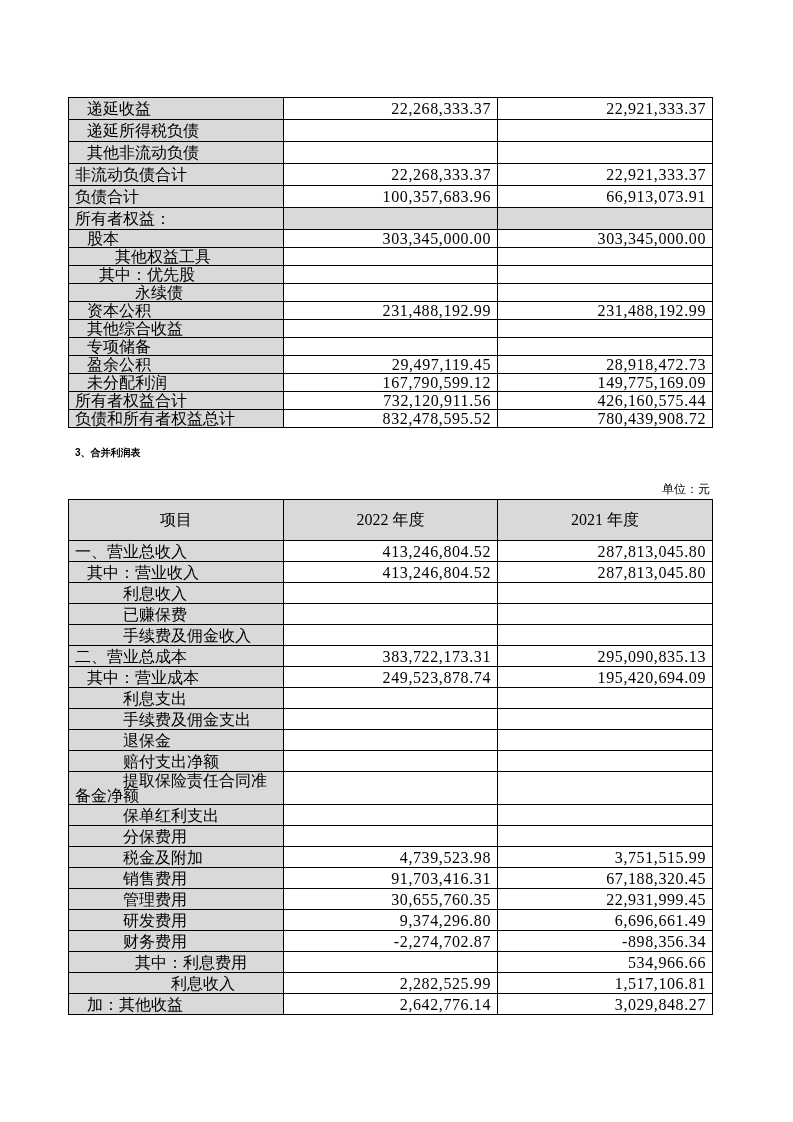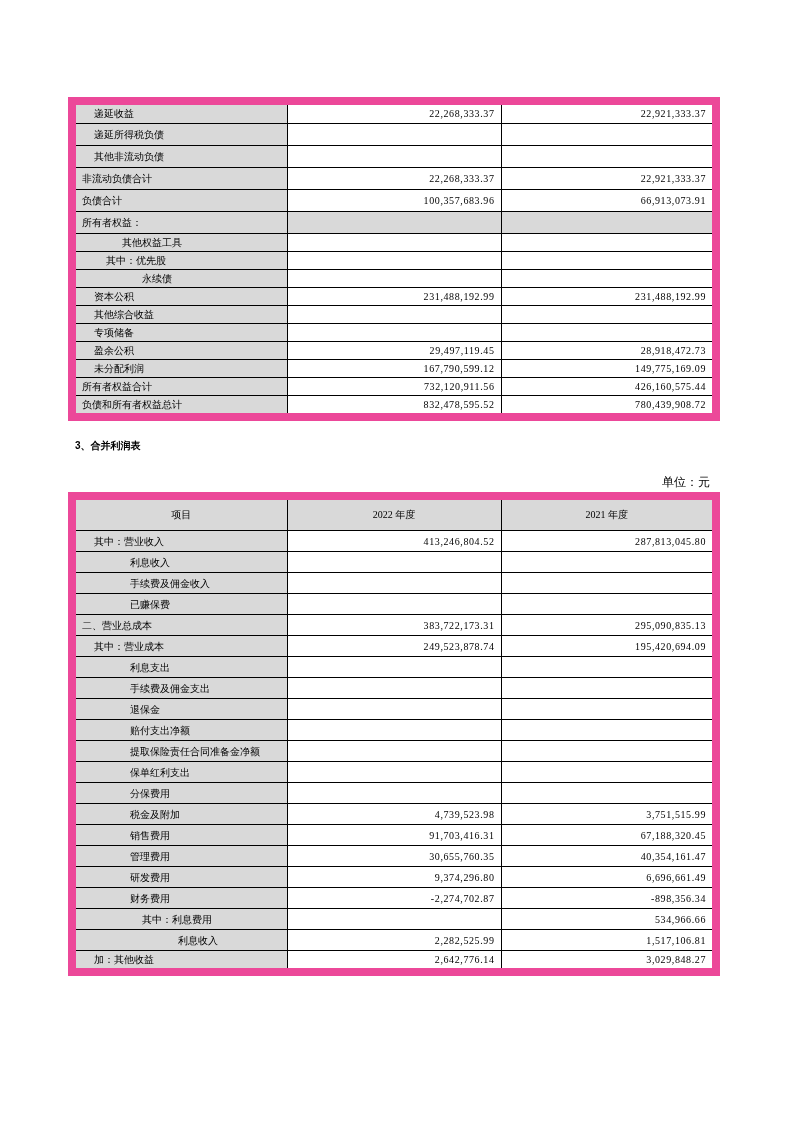--- a/index.html
+++ b/index.html
@@ -19,22 +19,22 @@
   .content {
     position: absolute;
     left: 68px;
     top: 97px;
     width: 644px;
   }
   table.fin {
     border-collapse: collapse;
     table-layout: fixed;
     width: 644px;
-    border: 8px solid #ec4899;
-    font-size: 10px;
+    border: 1px solid #ec4899;
+    font-size: 16px;
   }
   table.fin td, table.fin th {
     border: 1px solid #000;
     vertical-align: middle;
     overflow: hidden;
   }
   td.lbl {
     background: #d9d9d9;
     text-align: left;
     padding: 1px 14px 1px 6px;
@@ -50,21 +50,21 @@
   tr.shaded-row td.val { background: #d9d9d9; }
   th.col-h {
     background: #d9d9d9;
     font-weight: normal;
     text-align: center;
     padding: 1px 2px;
   }
   
   #balance-sheet-table tbody tr { height: 22px; }
   #balance-sheet-table tbody tr:nth-child(n+7) { height: 17px; }
-  #income-statement-table thead tr { height: 35px; }
+  #income-statement-table thead tr { height: 41px; }
   #income-statement-table tbody tr { height: 21px; }
   .section-heading {
     margin: 16px 0 0 7px;
     font-family: "Liberation Sans", "DejaVu Sans", sans-serif;
     font-weight: bold;
     font-size: 10px;
     line-height: 18px;
   }
   .unit-label {
     margin: 20px 2px 3px 0;
@@ -108,20 +108,25 @@
           </tr>
           <tr>
             <td class="lbl" style="text-indent: 0px;">负债合计</td>
             <td class="val">100,357,683.96</td>
             <td class="val">66,913,073.91</td>
           </tr>
           <tr class="shaded-row">
             <td class="lbl" style="text-indent: 0px;">所有者权益：</td>
             <td class="val"></td>
             <td class="val"></td>
+          </tr>
+          <tr>
+            <td class="lbl" style="text-indent: 12px;">股本</td>
+            <td class="val">303,345,000.00</td>
+            <td class="val">303,345,000.00</td>
           </tr>
           <tr>
             <td class="lbl" style="text-indent: 12px; padding-left: 34px;">其他权益工具</td>
             <td class="val"></td>
             <td class="val"></td>
           </tr>
           <tr>
             <td class="lbl" style="text-indent: 24px;">其中：优先股</td>
             <td class="val"></td>
             <td class="val"></td>
@@ -181,36 +186,41 @@
       </colgroup>
       <thead>
         <tr>
           <th class="col-h">项目</th>
           <th class="col-h">2022 年度</th>
           <th class="col-h">2021 年度</th>
         </tr>
       </thead>
       <tbody>
           <tr>
+            <td class="lbl" style="text-indent: 0px;">一、营业总收入</td>
+            <td class="val">413,246,804.52</td>
+            <td class="val">287,813,045.80</td>
+          </tr>
+          <tr>
             <td class="lbl" style="text-indent: 12px;">其中：营业收入</td>
             <td class="val">413,246,804.52</td>
             <td class="val">287,813,045.80</td>
           </tr>
           <tr>
             <td class="lbl" style="text-indent: 48px;">利息收入</td>
             <td class="val"></td>
             <td class="val"></td>
           </tr>
           <tr>
+            <td class="lbl" style="text-indent: 48px;">已赚保费</td>
+            <td class="val"></td>
+            <td class="val"></td>
+          </tr>
+          <tr>
             <td class="lbl" style="text-indent: 48px;">手续费及佣金收入</td>
-            <td class="val"></td>
-            <td class="val"></td>
-          </tr>
-          <tr>
-            <td class="lbl" style="text-indent: 48px;">已赚保费</td>
             <td class="val"></td>
             <td class="val"></td>
           </tr>
           <tr>
             <td class="lbl" style="text-indent: 0px;">二、营业总成本</td>
             <td class="val">383,722,173.31</td>
             <td class="val">295,090,835.13</td>
           </tr>
           <tr>
             <td class="lbl" style="text-indent: 12px;">其中：营业成本</td>
@@ -258,21 +268,21 @@
             <td class="val">3,751,515.99</td>
           </tr>
           <tr>
             <td class="lbl" style="text-indent: 48px;">销售费用</td>
             <td class="val">91,703,416.31</td>
             <td class="val">67,188,320.45</td>
           </tr>
           <tr>
             <td class="lbl" style="text-indent: 48px;">管理费用</td>
             <td class="val">30,655,760.35</td>
-            <td class="val">40,354,161.47</td>
+            <td class="val">22,931,999.45</td>
           </tr>
           <tr>
             <td class="lbl" style="text-indent: 48px;">研发费用</td>
             <td class="val">9,374,296.80</td>
             <td class="val">6,696,661.49</td>
           </tr>
           <tr>
             <td class="lbl" style="text-indent: 48px;">财务费用</td>
             <td class="val">-2,274,702.87</td>
             <td class="val">-898,356.34</td>

